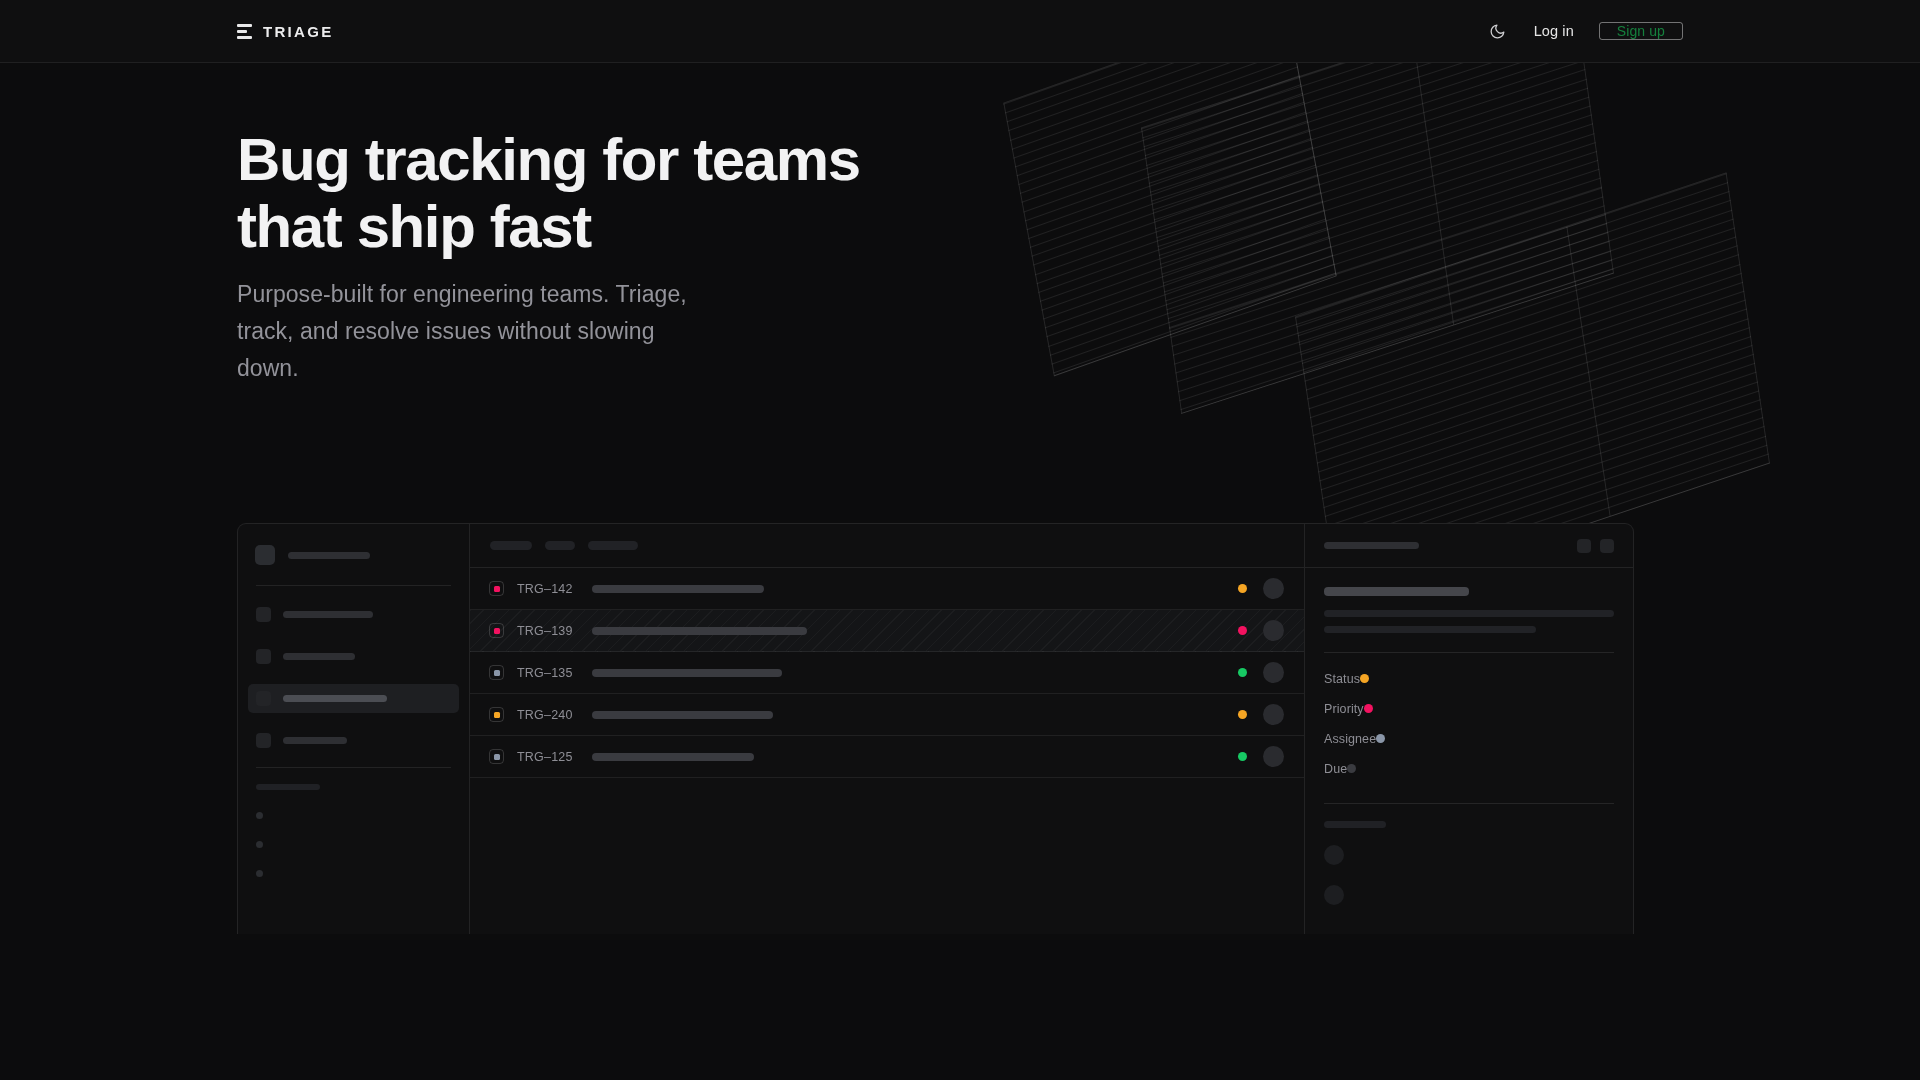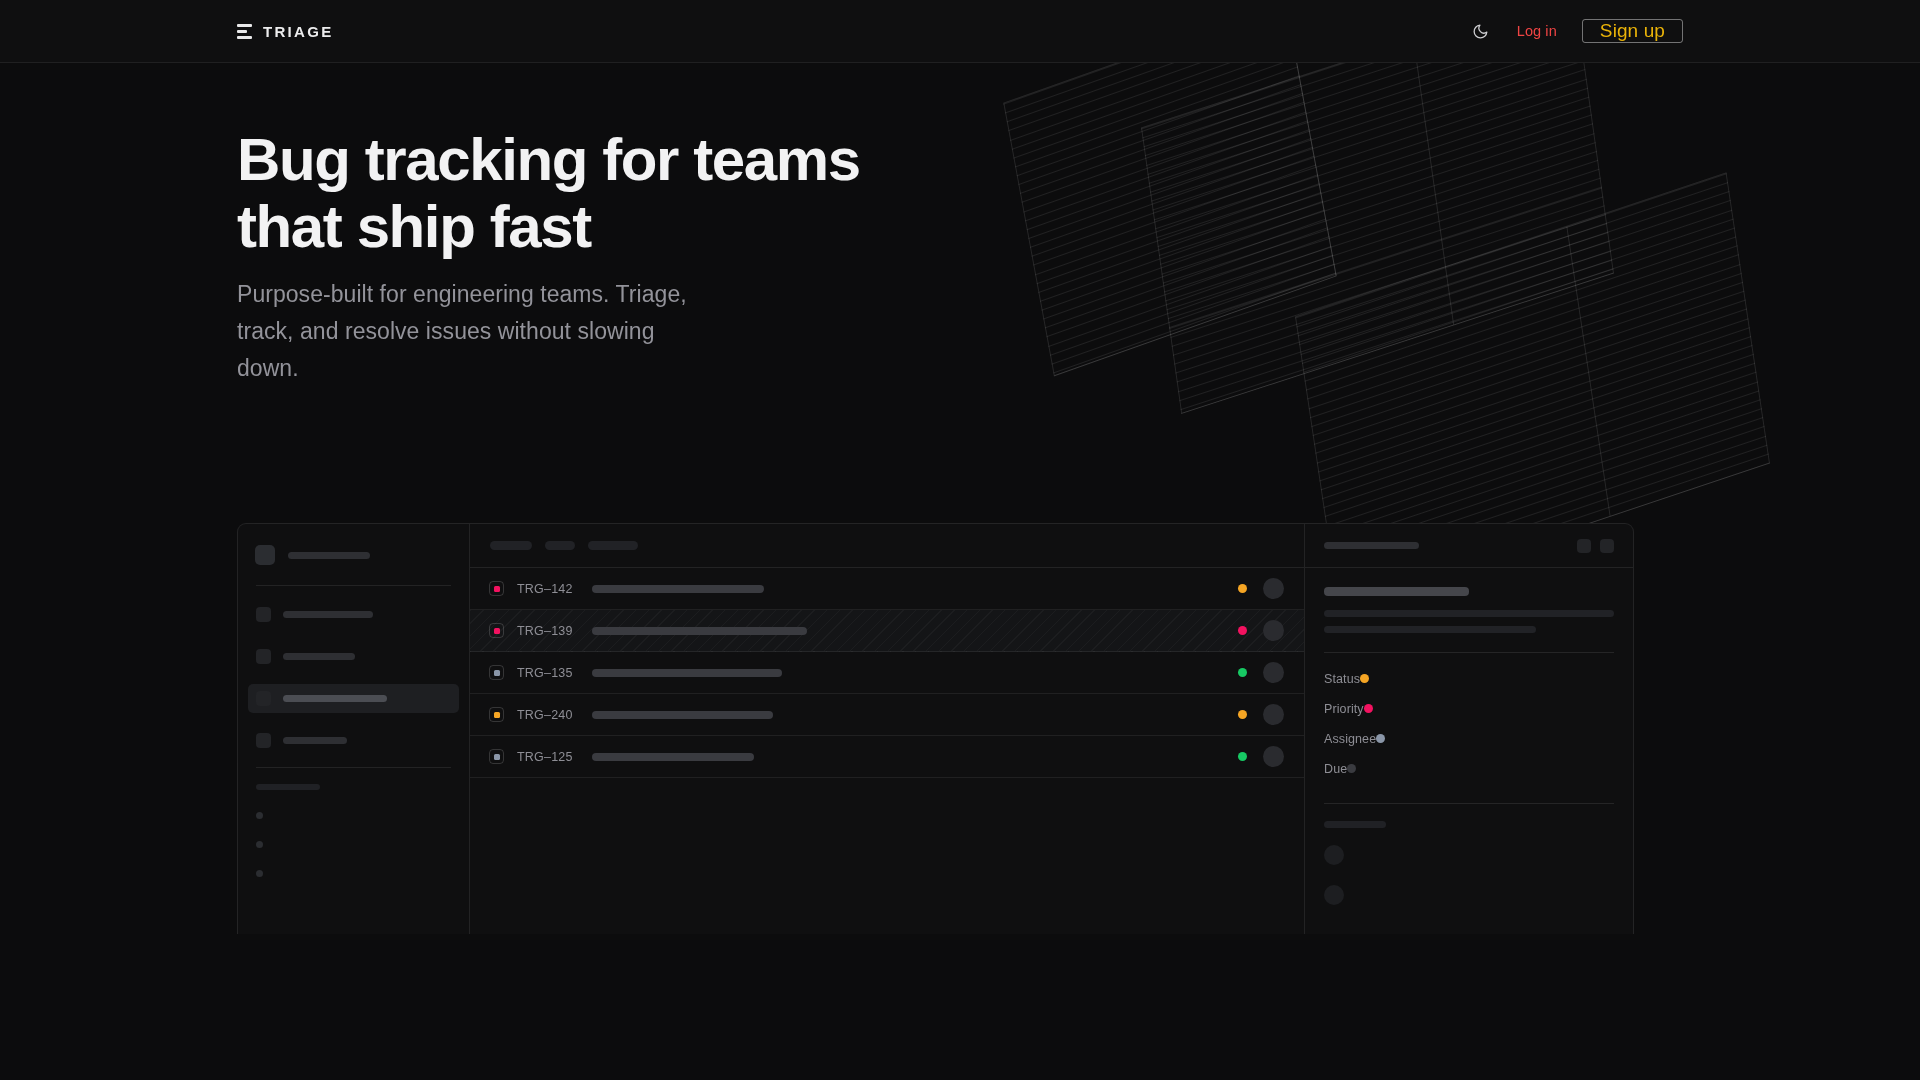--- a/index.html
+++ b/index.html
@@ -55,24 +55,24 @@
   .brand-name {
     font-size:15px; font-weight:bold; letter-spacing:2.3px; color:#ededee;
   }
 
   .hdr-right { display:flex; align-items:center; gap:25px; }
   .theme-toggle {
     width:22px; height:22px; display:flex; align-items:center; justify-content:center;
     cursor:pointer; color:#cfcfd2;
   }
   .nav-login {
-    font-size:14.5px; color:#ef4444; cursor:pointer; letter-spacing:.1px;
+    font-size:14.5px; color:#e5e5e5; cursor:pointer; letter-spacing:.1px;
   }
   .btn-signup {
-    font-size:19px; color:#eab308; letter-spacing:.1px;
+    font-size:14px; color:#15803d; letter-spacing:.1px;
     padding:0 17px;
     background:transparent;
     border:1px solid rgba(255,255,255,0.42);
     border-radius:3px;
     cursor:pointer;
     font-family:"Liberation Sans", sans-serif;
   }
 
   
   .hero { position:relative; z-index:3; padding:63px 237px 0 237px; }

